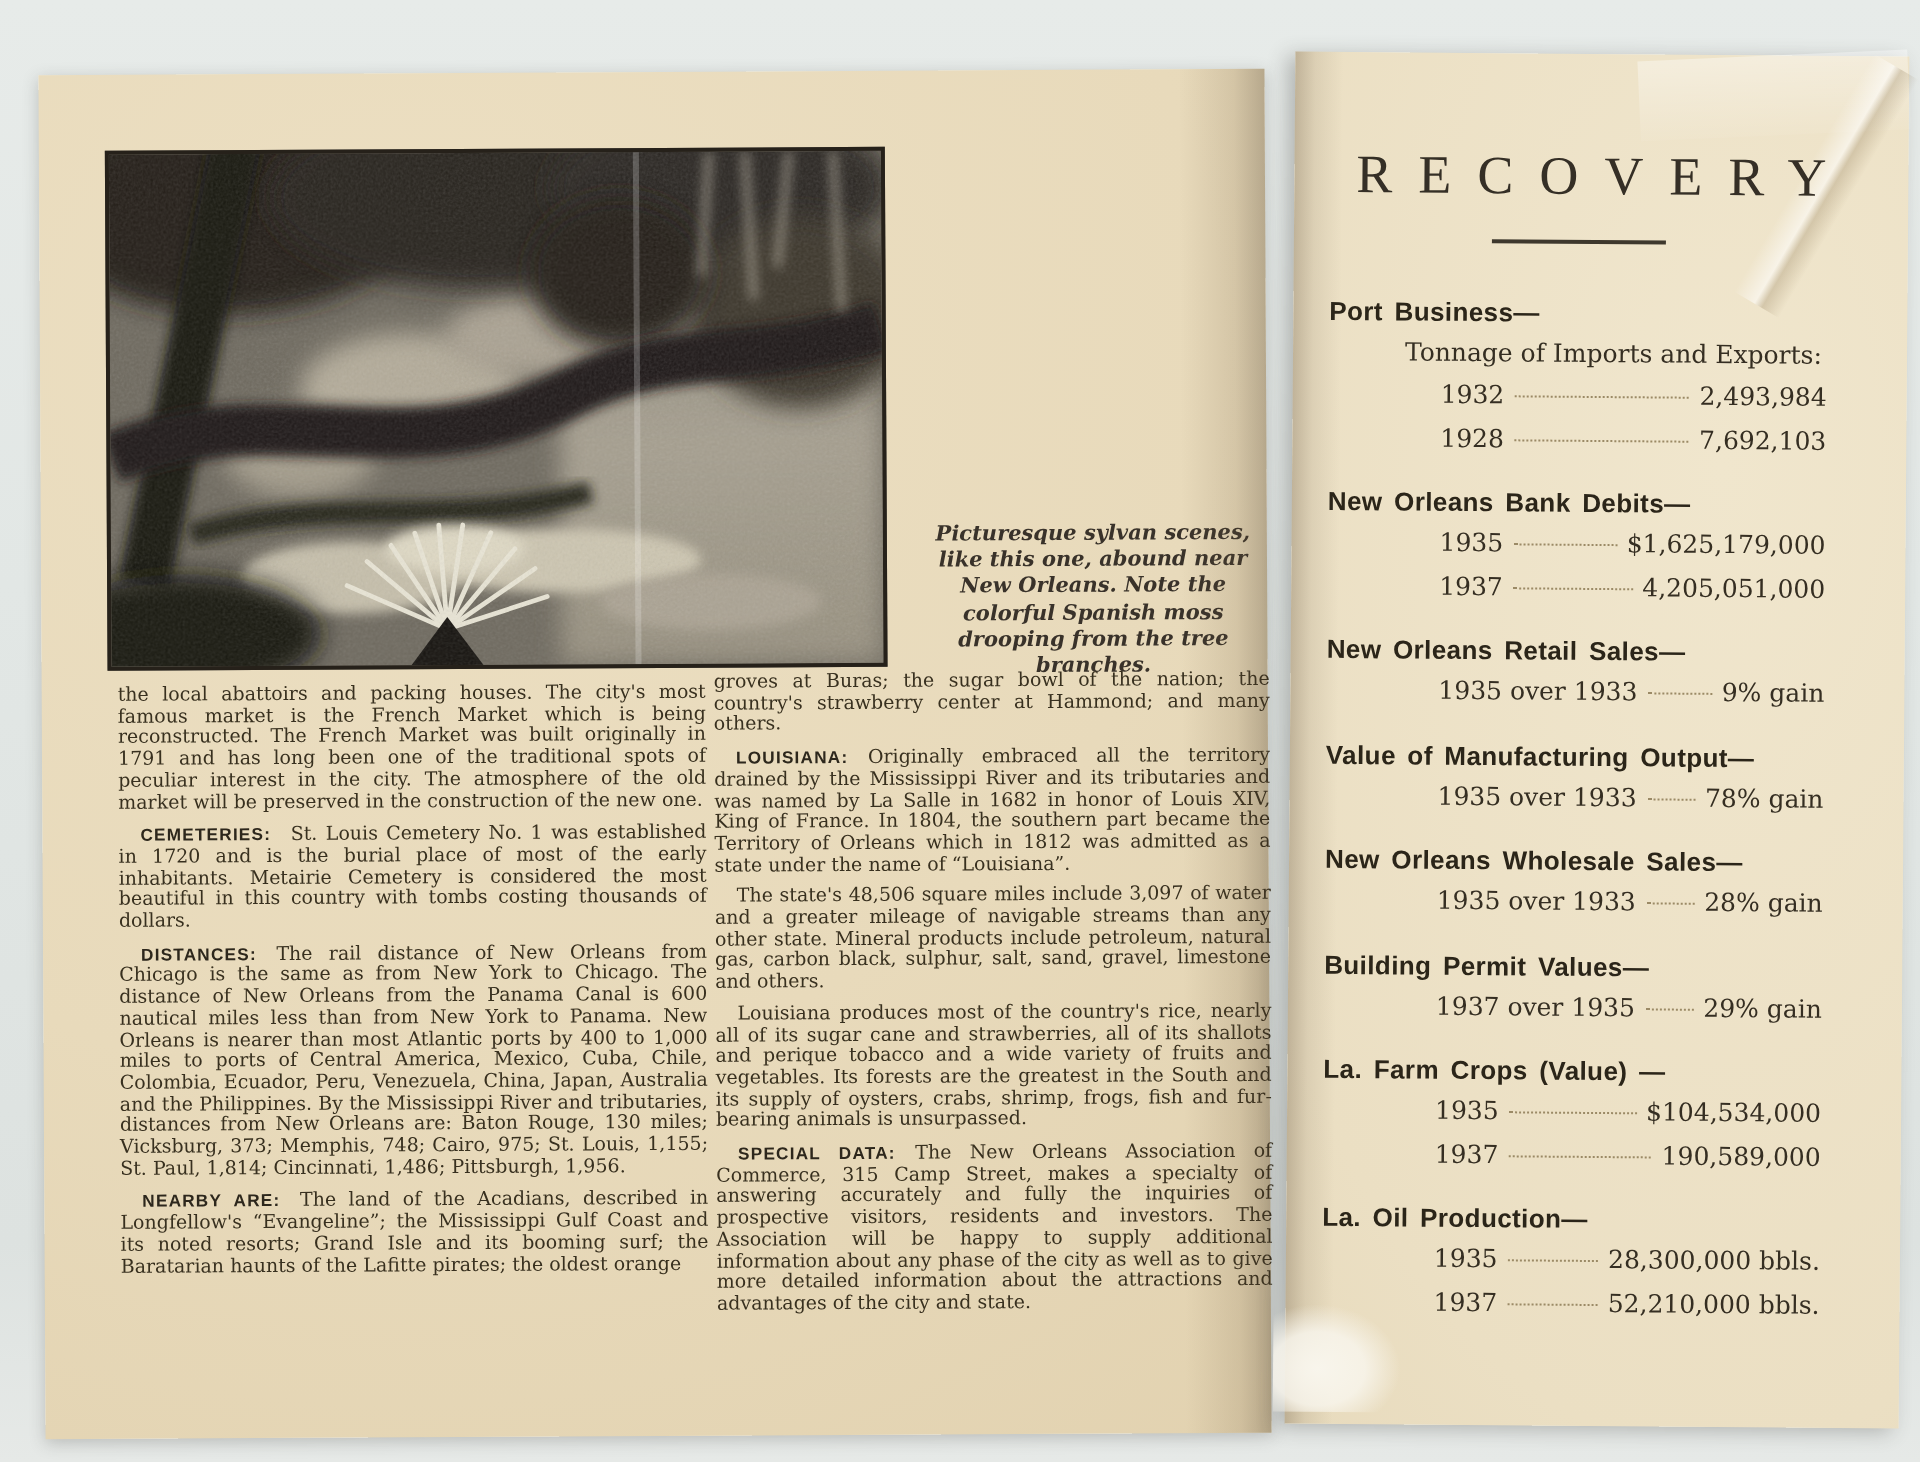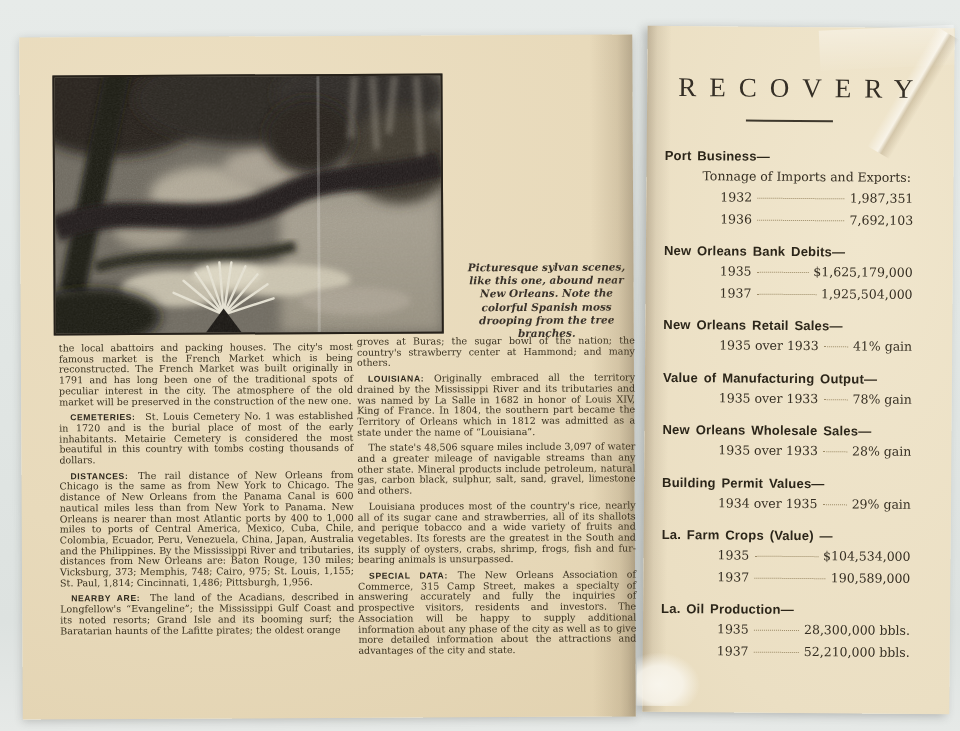--- a/index.html
+++ b/index.html
@@ -158,57 +158,57 @@
       <h1 class="title">RECOVERY</h1>
       <div class="title-rule"></div>
       <div class="sections" id="sections">
   <div class="section">
     <div class="sec-heading">Port Business—</div>
     <div class="sec-subheading">Tonnage  of  Imports  and  Exports:</div>
     <div class="rows">
   <div class="stat-row">
     <span class="stat-label">1932</span>
     <span class="stat-leader"></span>
-    <span class="stat-value">1,987,351</span>
-  </div>
-
-  <div class="stat-row">
-    <span class="stat-label">1936</span>
+    <span class="stat-value">2,493,984</span>
+  </div>
+
+  <div class="stat-row">
+    <span class="stat-label">1928</span>
     <span class="stat-leader"></span>
     <span class="stat-value">7,692,103</span>
   </div>
 </div>
   </div>
 
   <div class="section">
     <div class="sec-heading">New Orleans Bank Debits—</div>
 
     <div class="rows">
   <div class="stat-row">
     <span class="stat-label">1935</span>
     <span class="stat-leader"></span>
     <span class="stat-value">$1,625,179,000</span>
   </div>
 
   <div class="stat-row">
     <span class="stat-label">1937</span>
     <span class="stat-leader"></span>
-    <span class="stat-value">1,925,504,000</span>
+    <span class="stat-value">4,205,051,000</span>
   </div>
 </div>
   </div>
 
   <div class="section">
     <div class="sec-heading">New Orleans Retail Sales—</div>
 
     <div class="rows">
   <div class="stat-row">
     <span class="stat-label">1935 over 1933</span>
     <span class="stat-leader"></span>
-    <span class="stat-value">41% gain</span>
+    <span class="stat-value">9% gain</span>
   </div>
 </div>
   </div>
 
   <div class="section">
     <div class="sec-heading">Value of Manufacturing Output—</div>
 
     <div class="rows">
   <div class="stat-row">
     <span class="stat-label">1935 over 1933</span>
@@ -228,21 +228,21 @@
     <span class="stat-value">28% gain</span>
   </div>
 </div>
   </div>
 
   <div class="section">
     <div class="sec-heading">Building Permit Values—</div>
 
     <div class="rows">
   <div class="stat-row">
-    <span class="stat-label">1934 over 1935</span>
+    <span class="stat-label">1937 over 1935</span>
     <span class="stat-leader"></span>
     <span class="stat-value">29% gain</span>
   </div>
 </div>
   </div>
 
   <div class="section">
     <div class="sec-heading">La. Farm Crops (Value) —</div>
 
     <div class="rows">

